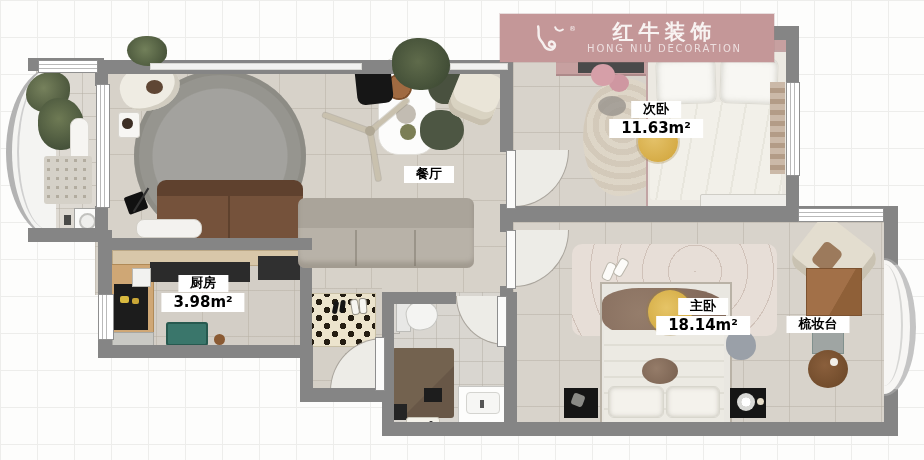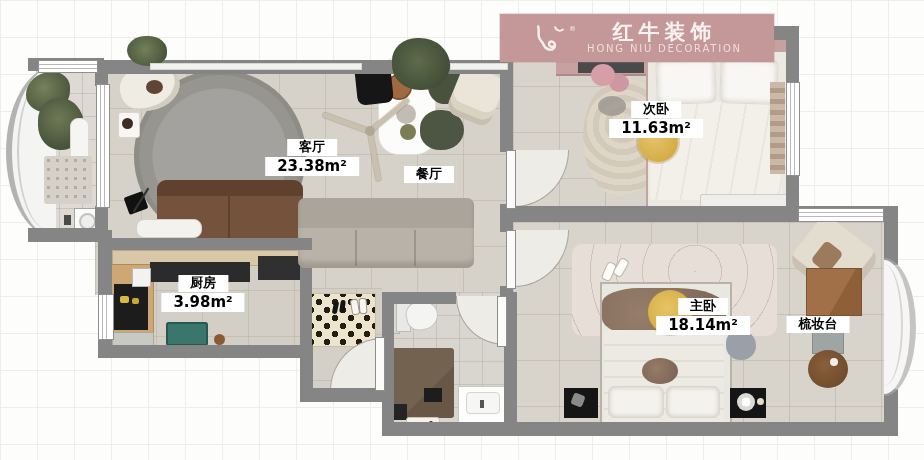--- a/index.html
+++ b/index.html
@@ -204,24 +204,20 @@
 
   <div class="arc arc-tl" style="left:514px;top:150px;width:54px;height:56px;"></div>
   <div class="leaf" style="left:506px;top:150px;width:8px;height:57px;"></div>
   <div class="arc arc-tl" style="left:514px;top:230px;width:54px;height:56px;"></div>
   <div class="leaf" style="left:506px;top:230px;width:8px;height:57px;"></div>
   <div class="arc arc-tr" style="left:456px;top:296px;width:48px;height:48px;"></div>
   <div class="leaf" style="left:497px;top:296px;width:8px;height:49px;"></div>
   <div class="arc arc-br" style="left:330px;top:338px;width:52px;height:52px;"></div>
   <div class="leaf" style="left:375px;top:337px;width:8px;height:52px;"></div>
 
-  <div class="label" style="left:312px;top:139px;">
-    <span class="chip name">客厅</span>
-    <span class="chip area">23.38m²</span>
-  </div>
   <div class="label" style="left:429px;top:166px;">
     <span class="chip name">餐厅</span>
   </div>
   <div class="label" style="left:656px;top:101px;">
     <span class="chip name">次卧</span>
     <span class="chip area">11.63m²</span>
   </div>
   <div class="label" style="left:203px;top:275px;">
     <span class="chip name">厨房</span>
     <span class="chip area">3.98m²</span>

